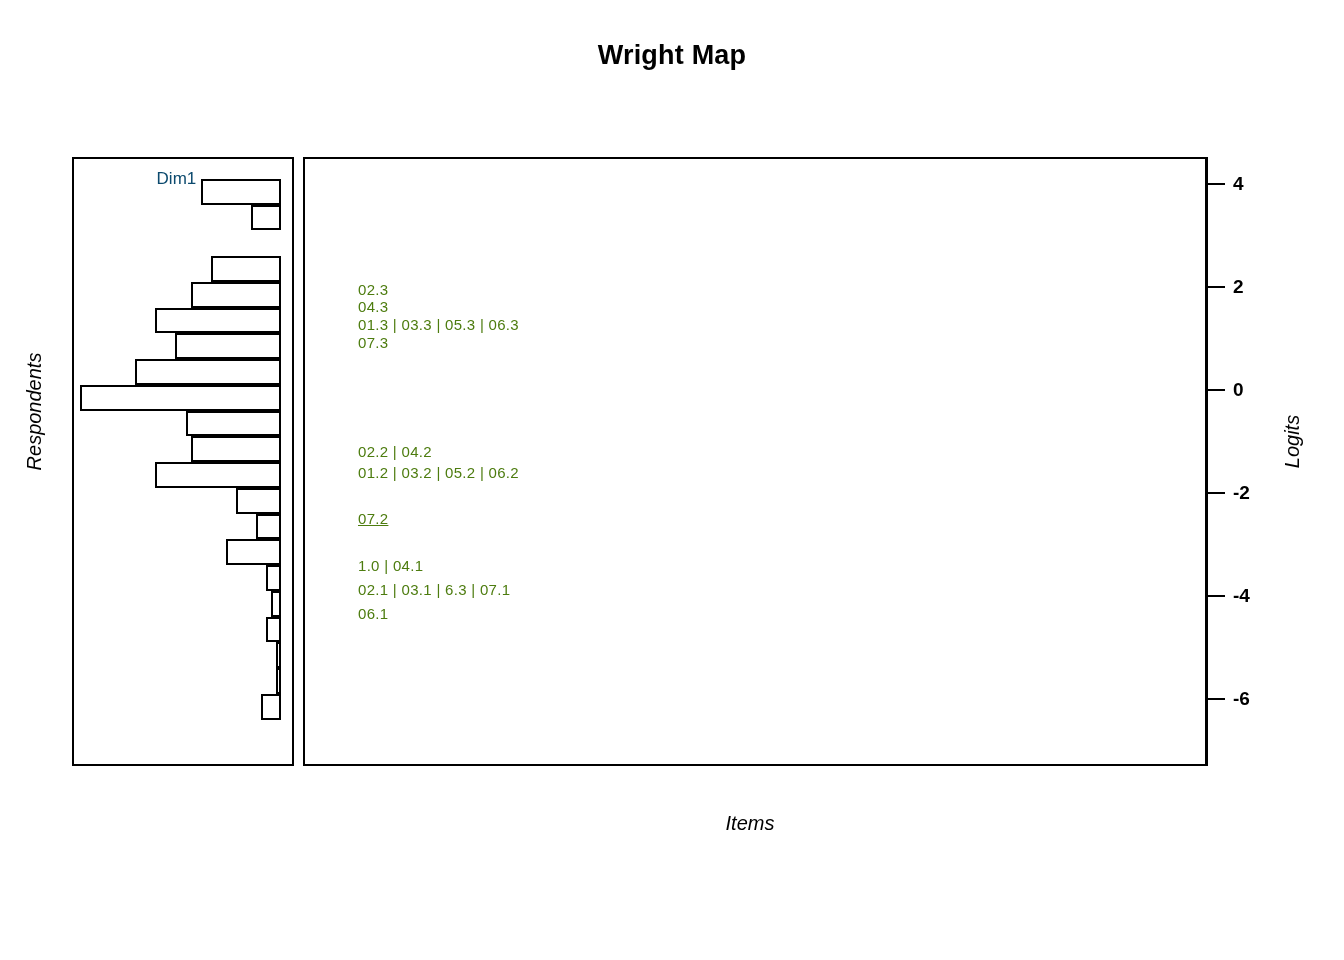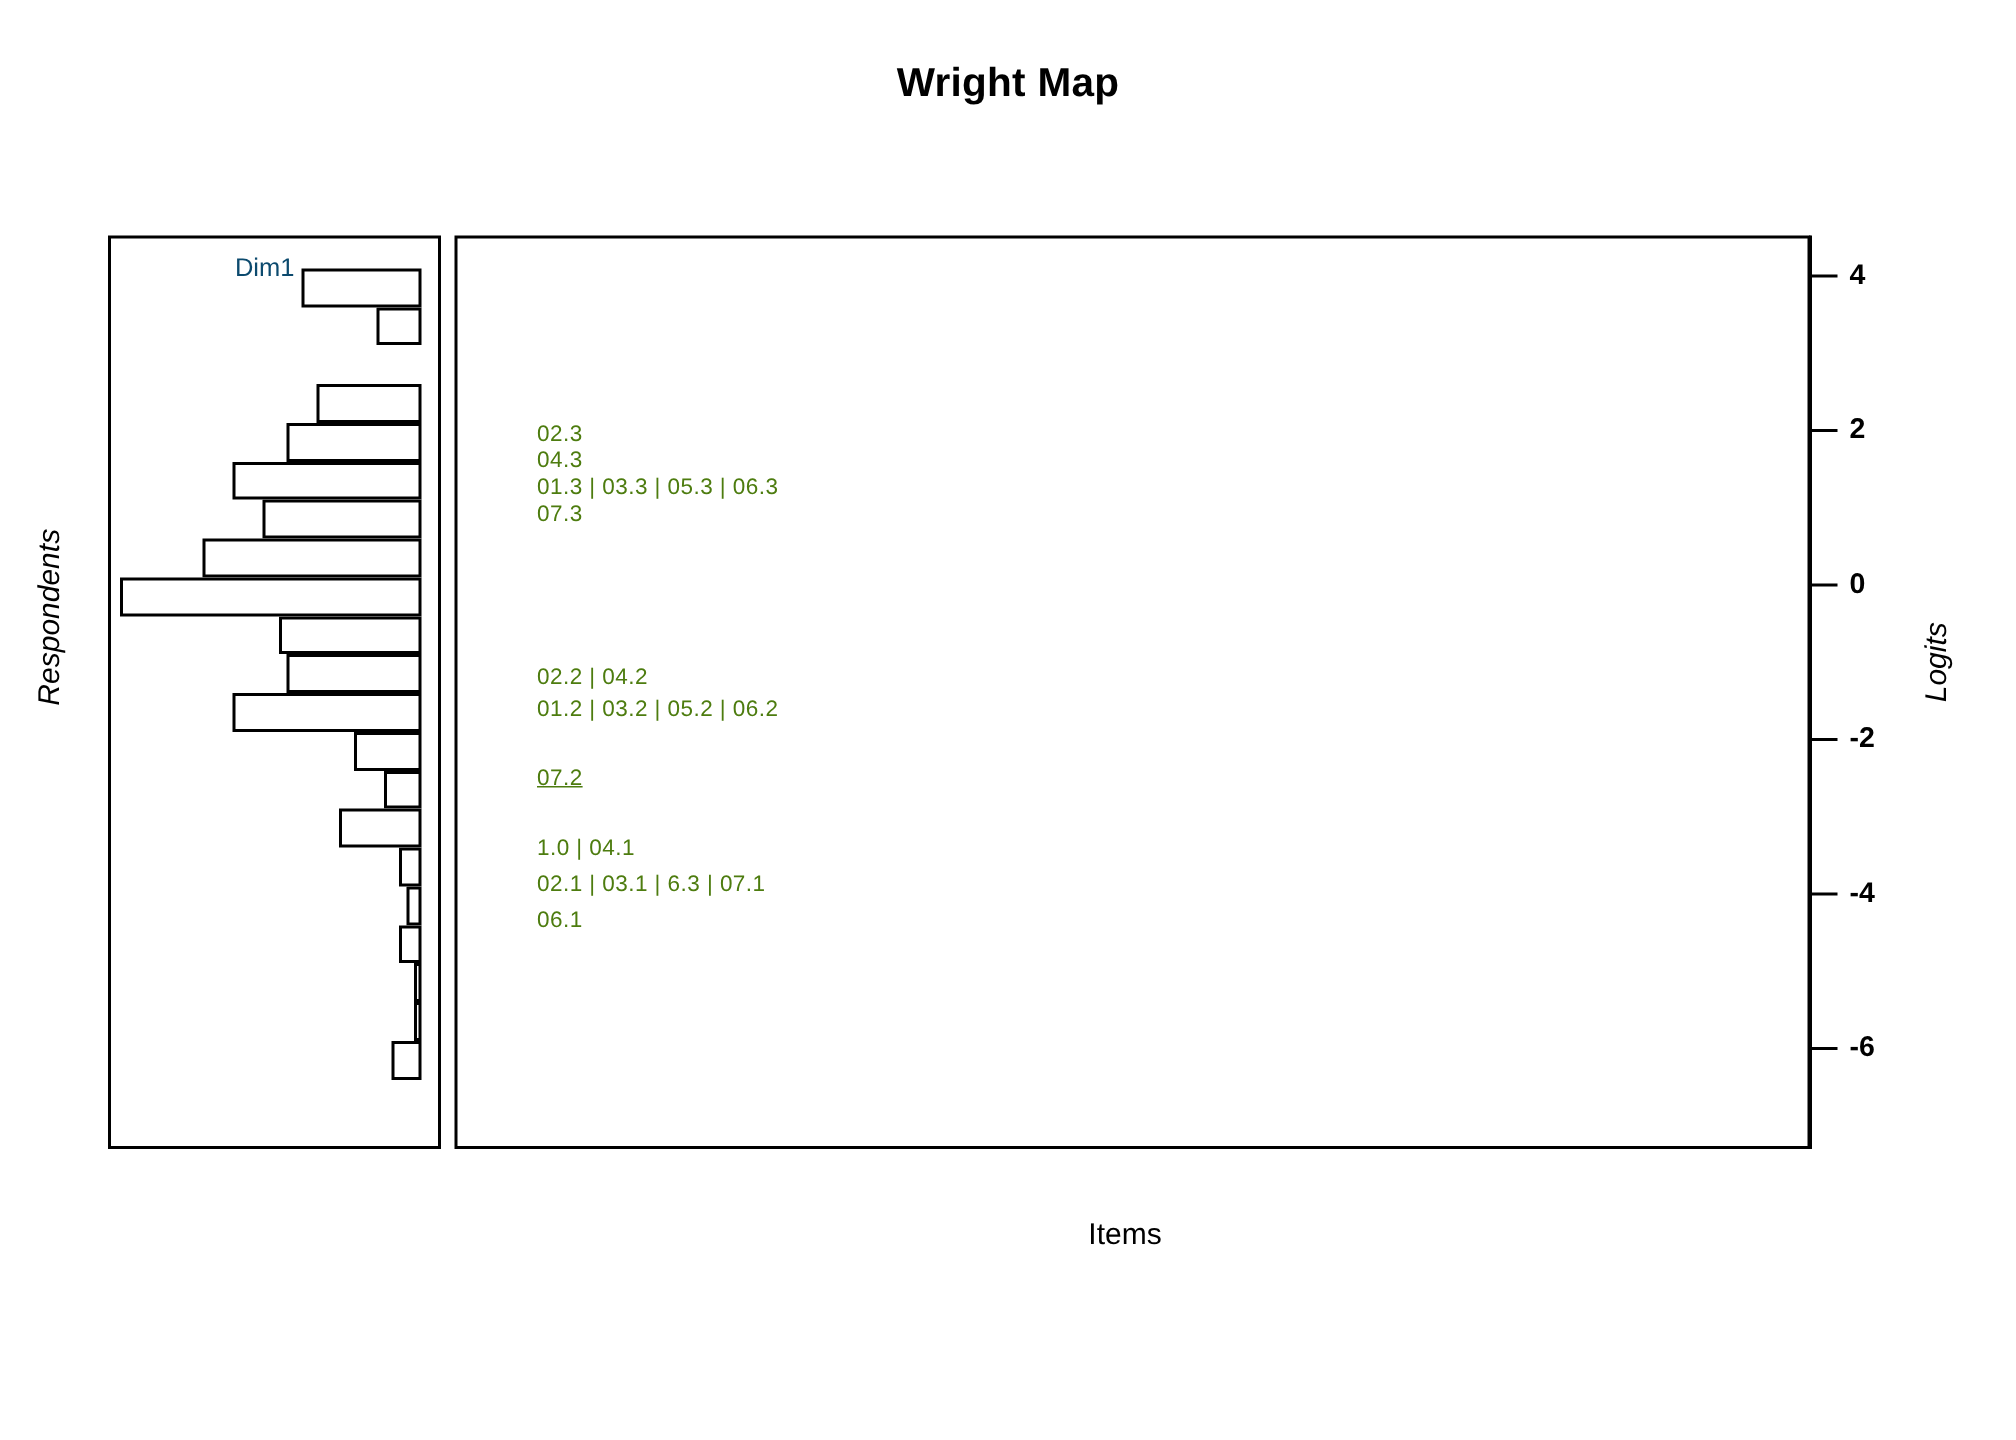--- a/index.html
+++ b/index.html
@@ -119,20 +119,21 @@
     transform-origin: center center;
     white-space: nowrap;
   }
   #label-items {
     position: absolute;
     left: 600px;
     top: 812px;
     width: 300px;
     text-align: center;
     font-size: 20px;
+    font-style: italic;
     color: #000000;
     white-space: nowrap;
   }
 </style>
 </head>
 <body>
 
 <div id="stage">
 
   <div id="title">Wright Map</div>

